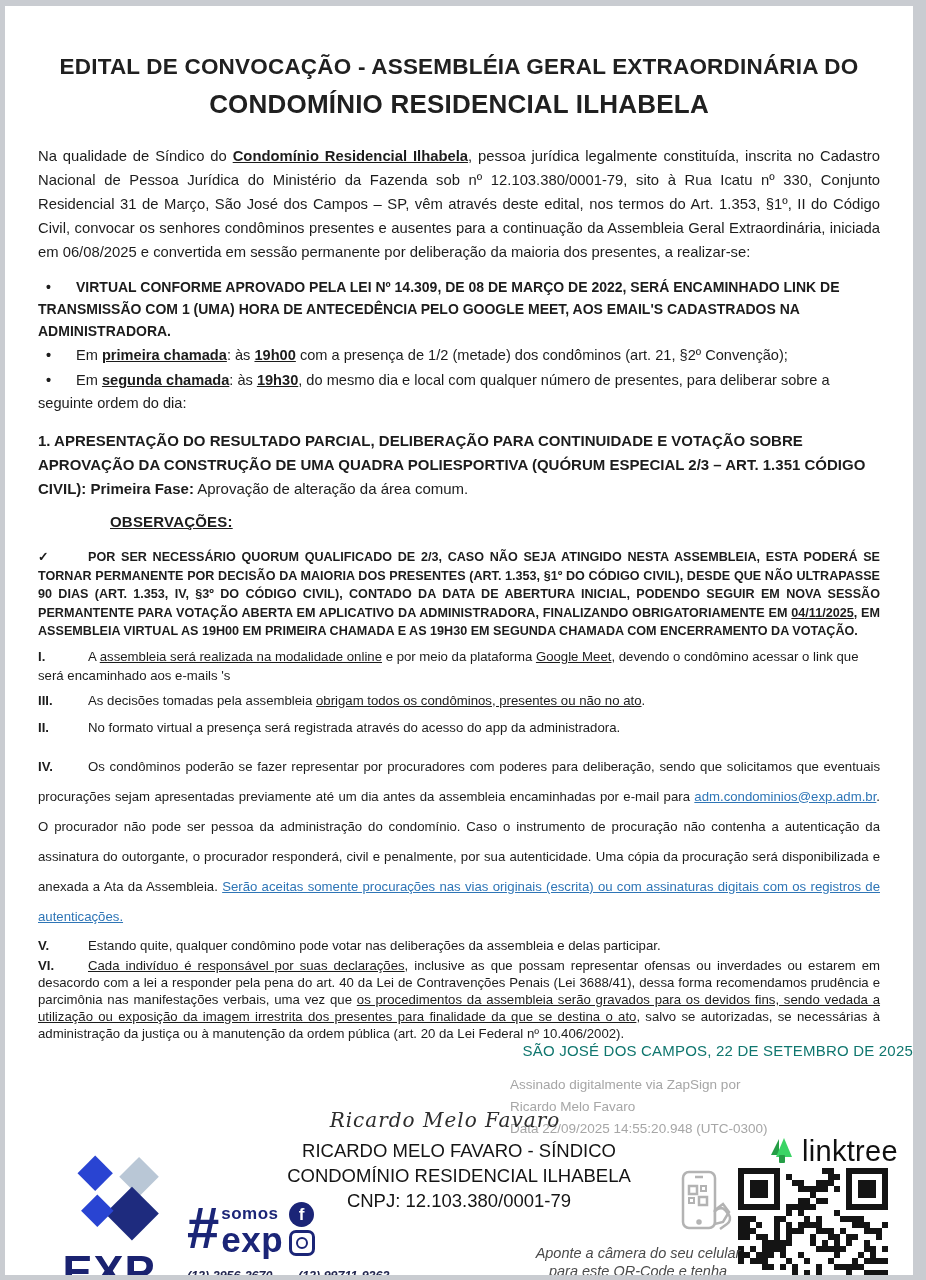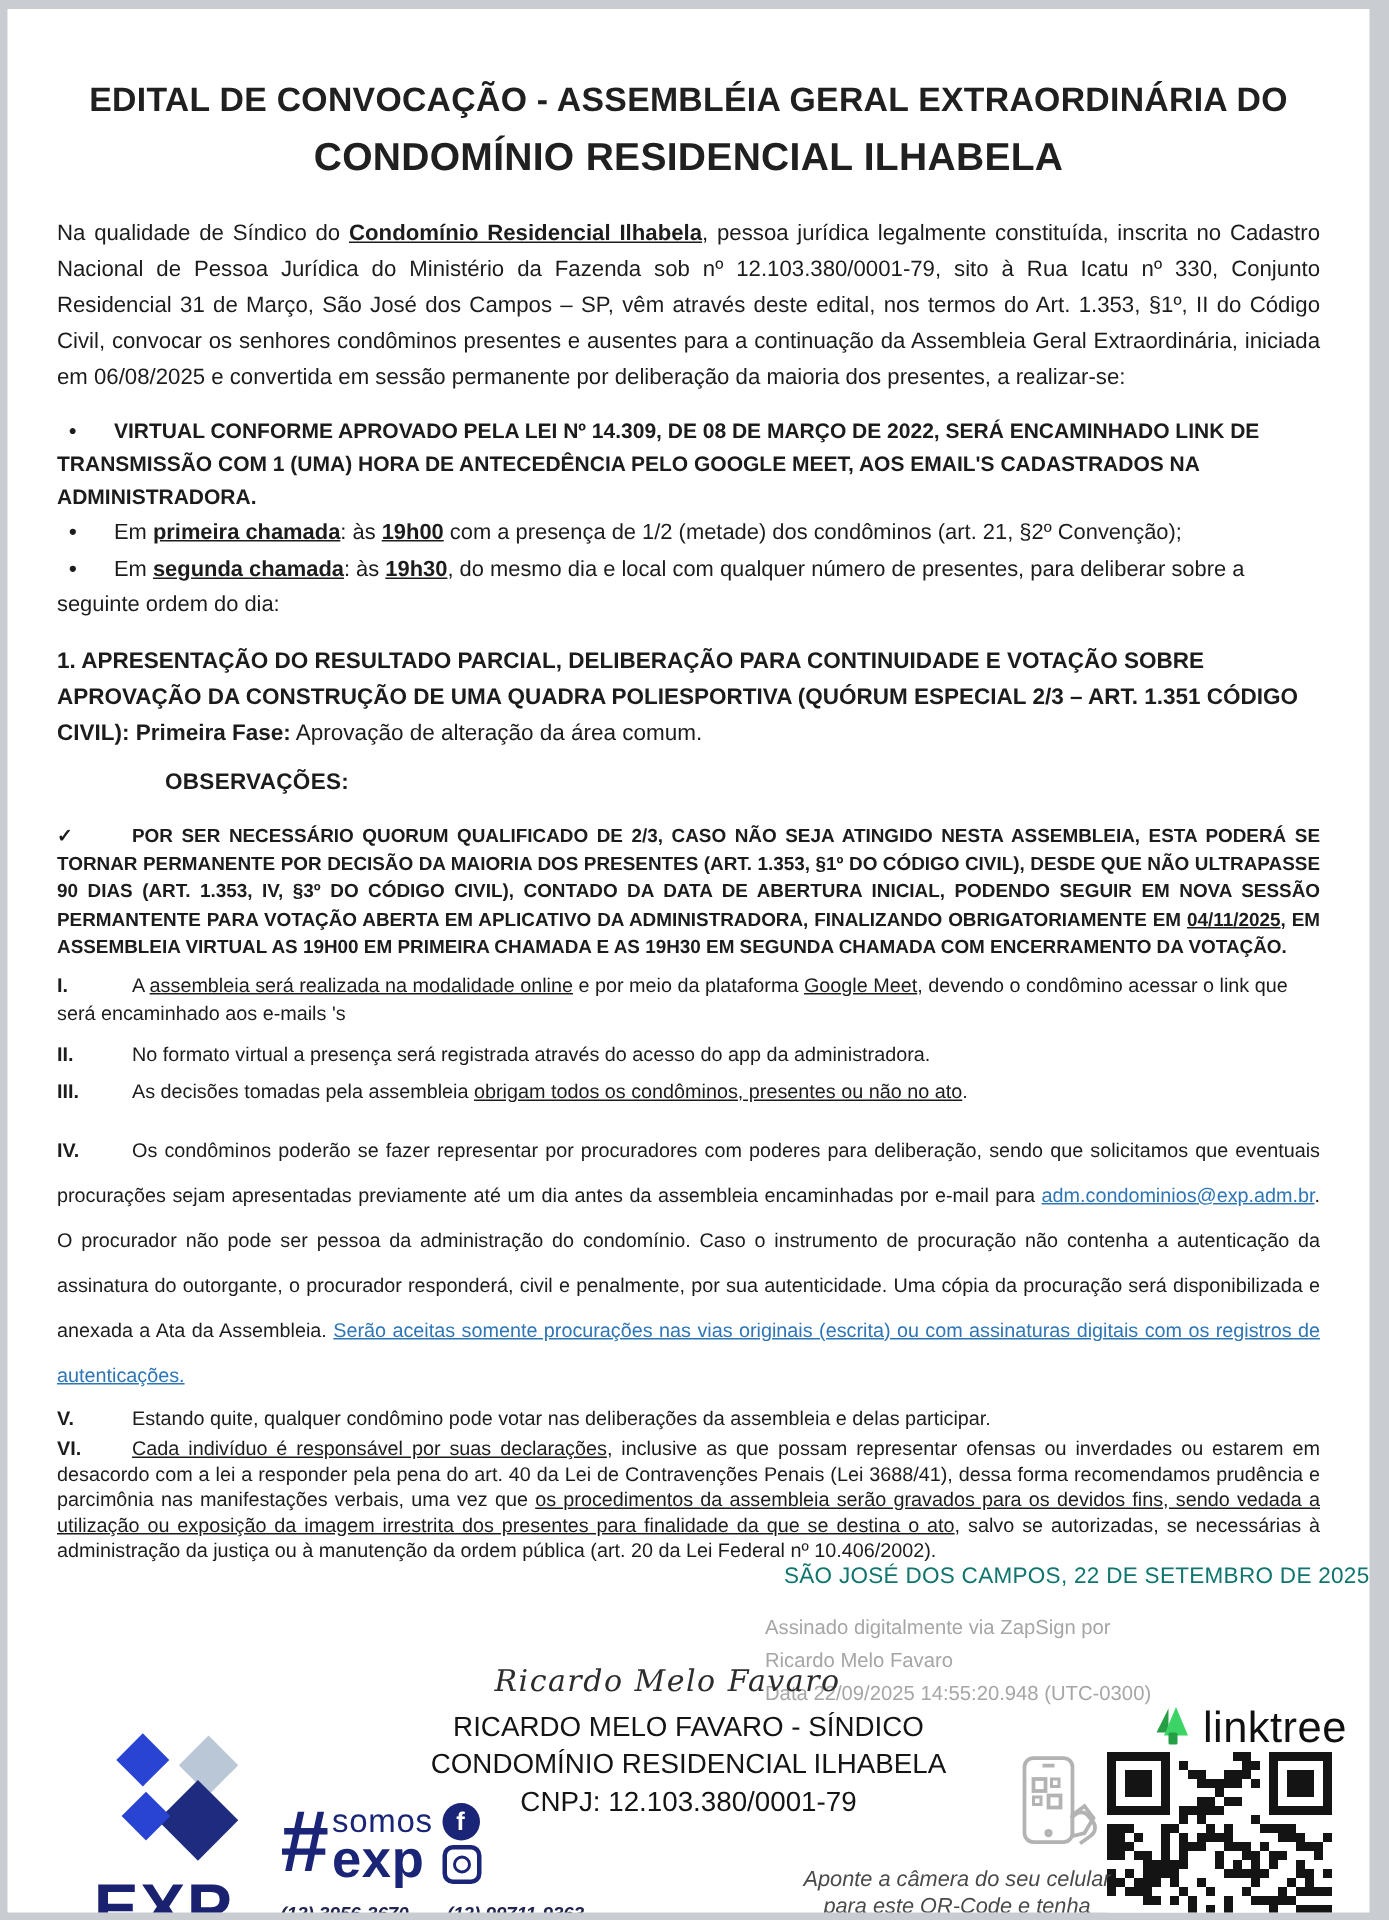--- a/index.html
+++ b/index.html
@@ -14,21 +14,21 @@
   .rt-u{text-decoration:underline;}
   .rt-l{color:#2e75b6;text-decoration:underline;}
   .intro{margin-top:24px;font-size:14.8px;line-height:24px;text-align:justify;}
   .dateline{margin-top:12px;font-size:15px;line-height:22px;}
   .bullets{margin-top:12px;}
   .bullet{font-size:14.6px;line-height:23px;}
   .bullet .dot{display:inline-block;width:14px;margin-left:8px;margin-right:16px;font-weight:700;}
   .bullet.bold-row{font-size:14px;line-height:22px;font-weight:700;}
   .bullet+.bullet{margin-top:2px;}
   .agenda{margin-top:14px;font-size:15px;line-height:24px;}
-  .obs{margin-top:12px;margin-left:72px;font-size:15px;font-weight:700;letter-spacing:.2px;}
+  .obs{margin-top:12px;margin-left:72px;font-size:15px;font-weight:700;text-decoration:underline;letter-spacing:.2px;}
   .check{margin-top:18px;font-size:12.6px;line-height:18.5px;font-weight:700;text-align:justify;}
   .check .chk{display:inline-block;width:50px;font-weight:700;}
   .ritem{font-size:13.2px;line-height:19px;}
   .ritem .rnum{display:inline-block;width:50px;font-weight:700;}
   .item-i{margin-top:6px;}
   .item-ii{margin-top:8px;}
   .item-iii{margin-top:6px;}
   .item-iv{margin-top:15px;line-height:30px;text-align:justify;}
   .item-v{margin-top:4px;}
   .item-vi{margin-top:2px;line-height:17px;text-align:justify;}
@@ -43,21 +43,21 @@
   .linktree-label{font-size:29px;color:#101010;letter-spacing:.3px;}
   .qr{position:absolute;left:733px;top:126px;width:150px;height:150px;}
   .exp-graphic{position:absolute;left:48px;top:108px;}
   .exp-word{position:absolute;left:24px;top:204px;width:160px;text-align:center;
             font-size:45px;font-weight:800;color:#1a2270;letter-spacing:1px;}
   .exp-sub{position:absolute;left:18px;top:252px;width:175px;text-align:center;
            font-size:21px;color:#2c3a8c;letter-spacing:1px;}
   .somos{position:absolute;left:182px;top:158px;display:flex;align-items:flex-start;color:#1b2577;}
   .somos .hash{font-size:58px;font-weight:800;line-height:56px;}
   .somos-col{display:flex;flex-direction:column;margin-left:2px;margin-top:4px;}
-  .somos-top{font-size:22px;font-weight:400;line-height:20px;letter-spacing:.5px;}
+  .somos-top{font-size:17px;font-weight:700;line-height:20px;letter-spacing:.5px;}
   .somos-bottom{font-size:35px;font-weight:800;line-height:32px;letter-spacing:.5px;}
   .social{display:flex;flex-direction:column;gap:3px;margin-left:6px;margin-top:2px;}
   .fb{width:25px;height:25px;border-radius:50%;background:#1b2577;color:#fff;text-align:center;
       line-height:25px;font-size:17px;font-weight:800;}
   .ig{width:20px;height:20px;border:3px solid #1b2577;border-radius:7px;position:relative;}
   .ig::before{content:"";position:absolute;left:4px;top:4px;width:8px;height:8px;border:2.5px solid #1b2577;border-radius:50%;}
   .contact{position:absolute;left:182px;top:226px;font-size:12.5px;font-weight:700;font-style:italic;
            color:#22264f;line-height:16px;}
   .contact .ph2{margin-left:22px;}
   .phoneqr{position:absolute;left:672px;top:126px;}
@@ -92,25 +92,25 @@
 
     <p class="obs">OBSERVAÇÕES:</p>
 
     <div class="check">
       <span class="chk">✓</span><span><span class="rt-b">POR SER NECESSÁRIO QUORUM QUALIFICADO DE 2/3, CASO NÃO SEJA ATINGIDO NESTA ASSEMBLEIA, ESTA PODERÁ SE TORNAR PERMANENTE POR DECISÃO DA MAIORIA DOS PRESENTES (ART. 1.353, §1º DO CÓDIGO CIVIL), DESDE QUE NÃO ULTRAPASSE 90 DIAS (ART. 1.353, IV, §3º DO CÓDIGO CIVIL), CONTADO DA DATA DE ABERTURA INICIAL, PODENDO SEGUIR EM NOVA SESSÃO PERMANTENTE PARA VOTAÇÃO ABERTA EM APLICATIVO DA ADMINISTRADORA, FINALIZANDO OBRIGATORIAMENTE EM </span><span class="rt-b rt-u">04/11/2025</span><span class="rt-b">, EM ASSEMBLEIA VIRTUAL AS 19H00 EM PRIMEIRA CHAMADA E AS 19H30 EM SEGUNDA CHAMADA COM ENCERRAMENTO DA VOTAÇÃO.</span></span>
     </div>
 
     <div class="ritem item-i">
       <span class="rnum">I.</span><span><span>A </span><span class="rt-u">assembleia será realizada na modalidade online</span><span> e por meio da plataforma </span><span class="rt-u">Google Meet</span><span>, devendo o condômino acessar o link que será encaminhado aos e-mails 's</span></span>
     </div>
+    <div class="ritem item-iii">
+      <span class="rnum">III.</span><span><span>As decisões tomadas pela assembleia </span><span class="rt-u">obrigam todos os condôminos, presentes ou não no ato</span><span>.</span></span>
+    </div>
     <div class="ritem item-ii">
       <span class="rnum">II.</span><span><span>No formato virtual a presença será registrada através do acesso do app da administradora.</span></span>
-    </div>
-    <div class="ritem item-iii">
-      <span class="rnum">III.</span><span><span>As decisões tomadas pela assembleia </span><span class="rt-u">obrigam todos os condôminos, presentes ou não no ato</span><span>.</span></span>
     </div>
     <div class="ritem item-iv">
       <span class="rnum">IV.</span><span><span>Os condôminos poderão se fazer representar por procuradores com poderes para deliberação, sendo que solicitamos que eventuais procurações sejam apresentadas previamente até um dia antes da assembleia encaminhadas por e-mail para </span><span class="rt-u rt-l">adm.condominios@exp.adm.br</span><span>. O procurador não pode ser pessoa da administração do condomínio. Caso o instrumento de procuração não contenha a autenticação da assinatura do outorgante, o procurador responderá, civil e penalmente, por sua autenticidade. Uma cópia da procuração será disponibilizada e anexada a Ata da Assembleia. </span><span class="rt-u rt-l">Serão aceitas somente procurações nas vias originais (escrita) ou com assinaturas digitais com os registros de autenticações.</span></span>
     </div>
     <div class="ritem item-v">
       <span class="rnum">V.</span><span><span>Estando quite, qualquer condômino pode votar nas deliberações da assembleia e delas participar.</span></span>
     </div>
     <div class="ritem item-vi">
       <span class="rnum">VI.</span><span><span class="rt-u">Cada indivíduo é responsável por suas declarações</span><span>, inclusive as que possam representar ofensas ou inverdades ou estarem em desacordo com a lei a responder pela pena do art. 40 da Lei de Contravenções Penais (Lei 3688/41), dessa forma recomendamos prudência e parcimônia nas manifestações verbais, uma vez que </span><span class="rt-u">os procedimentos da assembleia serão gravados para os devidos fins, sendo vedada a utilização ou exposição da imagem irrestrita dos presentes para finalidade da que se destina o ato</span><span>, salvo se autorizadas, se necessárias à administração da justiça ou à manutenção da ordem pública (art. 20 da Lei Federal nº 10.406/2002).</span></span>
     </div>

